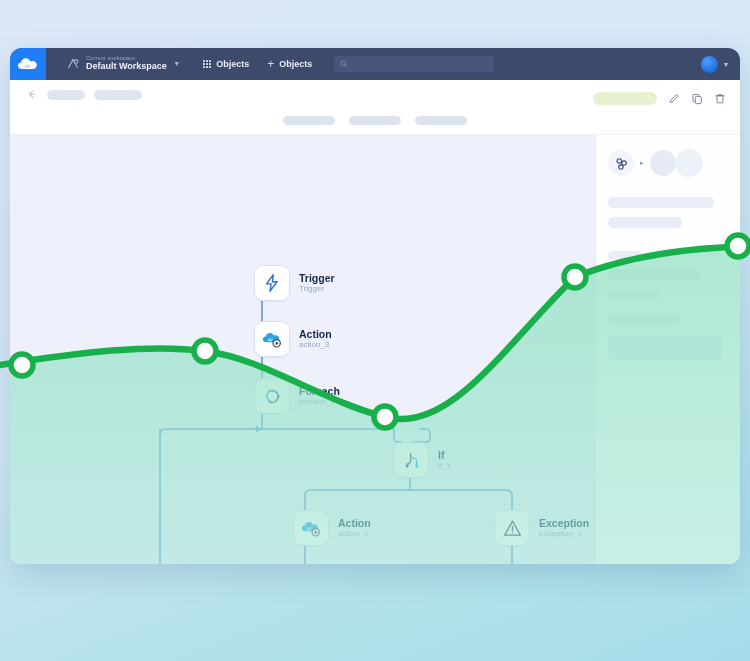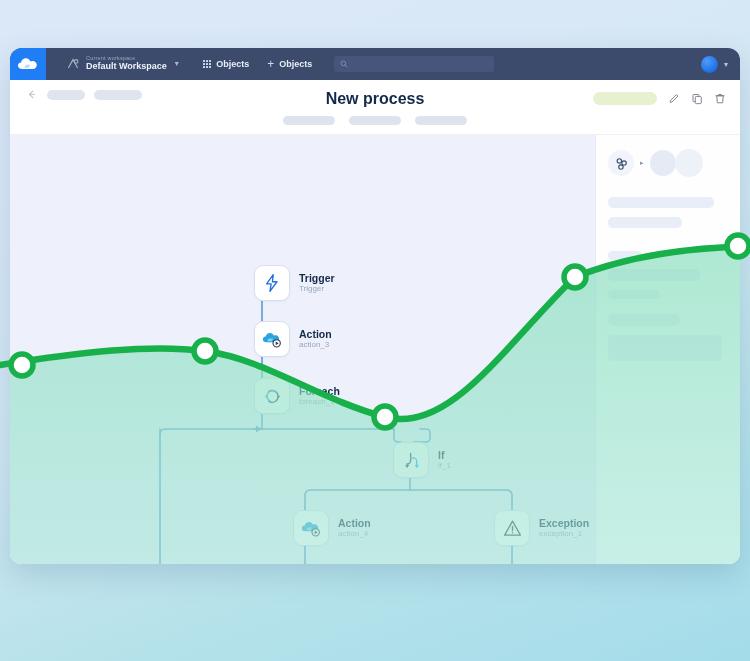--- a/index.html
+++ b/index.html
@@ -234,21 +234,20 @@
   <div class="subbar">
     <div class="sb-left">
       <svg class="back-ic" viewBox="0 0 14 14">
         <path d="M8 2.5 L4 6.2 L8 10" fill="none" stroke="#7e8aa3" stroke-width="1.3" stroke-linecap="round" stroke-linejoin="round"></path>
         <path d="M4 6.2 L10 6.2" fill="none" stroke="#7e8aa3" stroke-width="1.1" stroke-linecap="round"></path>
       </svg>
       <span class="pill pill-a"></span>
       <span class="pill pill-b"></span>
     </div>
 
-    <div class="sb-title">New process</div>
 
     <div class="sb-tabs">
       <span class="tab-pill"></span>
       <span class="tab-pill"></span>
       <span class="tab-pill"></span>
     </div>
 
     <div class="sb-right">
       <span class="green-pill"></span>
 

